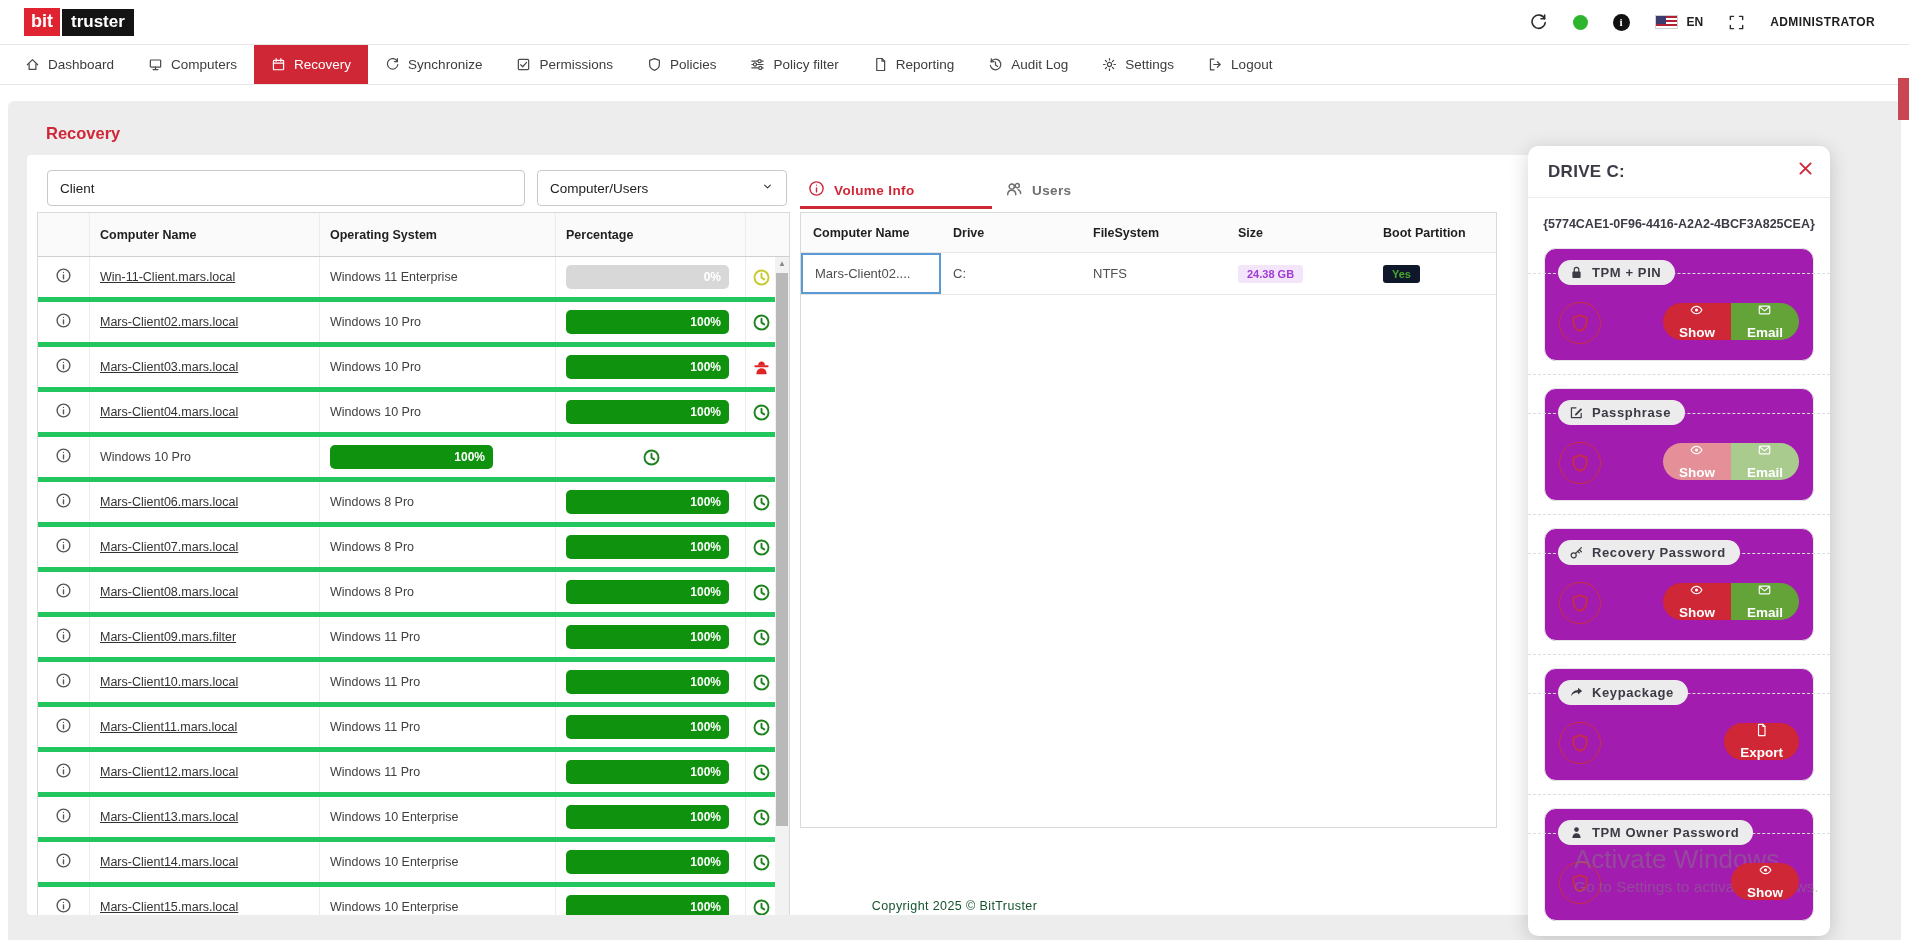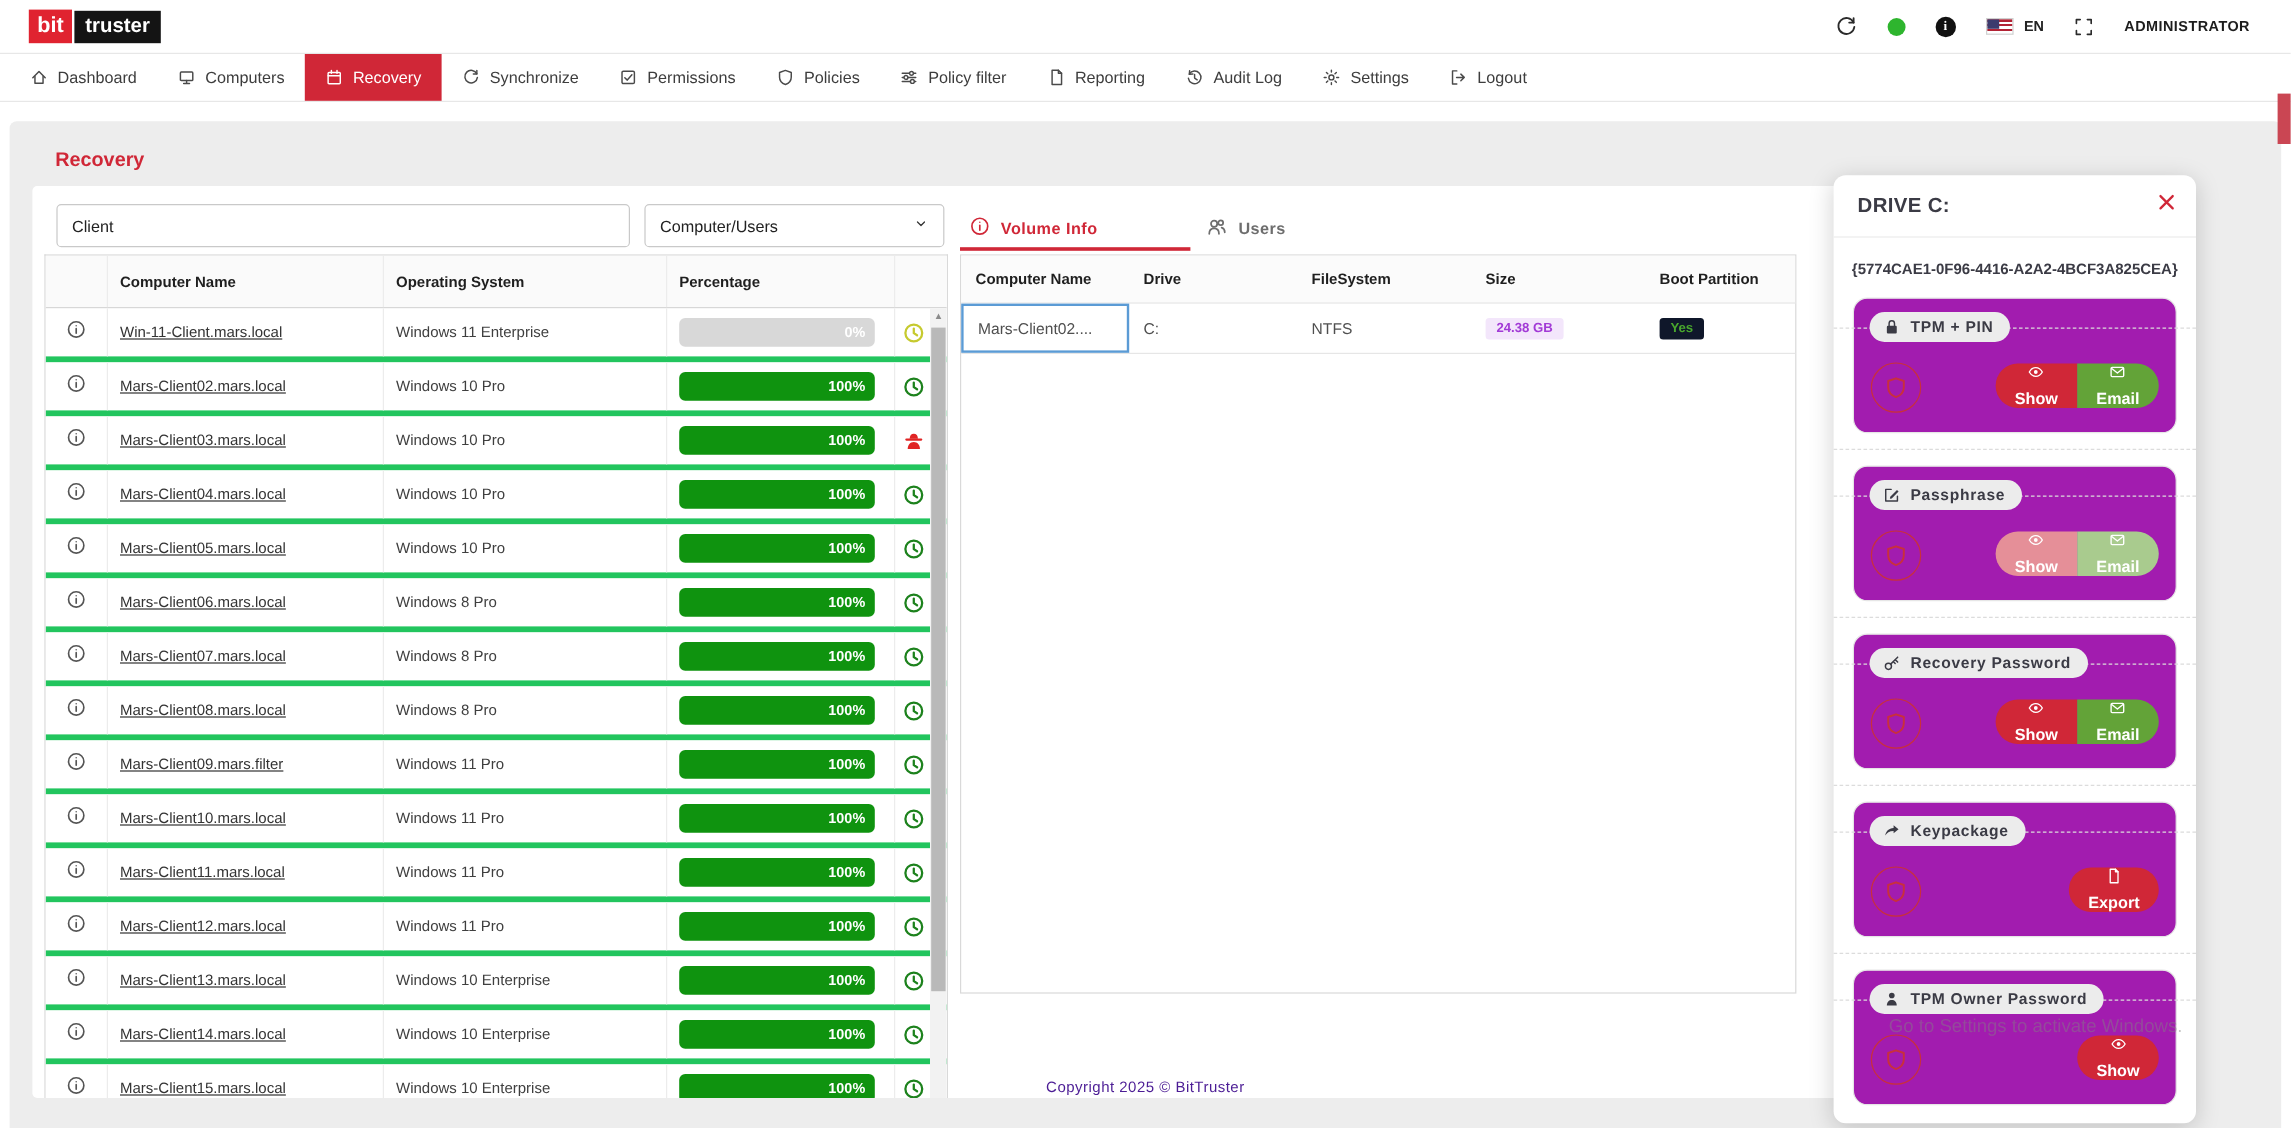--- a/index.html
+++ b/index.html
@@ -117,21 +117,21 @@
   .btn.red { background:var(--red); } .btn.green { background:var(--green); }
   .btn.red.disabled { background:#e58f98; } .btn.green.disabled { background:#a9cb8e; }
   .btn.single { border-radius:19px; }
   .btn.first { border-radius:19px 0 0 19px; }
   .btn.last { border-radius:0 19px 19px 0; }
   .watermark { position:absolute; left:46px; top:698px; z-index:2; pointer-events:none; }
   .watermark .w1 { font-size:26px; color:rgba(130,130,130,.45); }
   .watermark .w2 { font-size:15.5px; color:rgba(130,130,130,.45); margin-top:3px; }
   
   .footer { position:absolute; left:0; top:899px; width:100%; text-align:center;
-    font-size:12.5px; color:#4c1d95; letter-spacing:.4px; }
+    font-size:12.5px; color:#14532d; letter-spacing:.4px; }
   .page-scroll-thumb { position:absolute; right:0; top:78px; width:11px; height:42px; background:#ca4653; z-index:9; }
 </style>
 </head>
 <body>
 
 <div class="topbar">
   <div class="logo">
     <span class="bit">bit</span>
     <span class="truster">truster</span>
   </div>
@@ -416,23 +416,20 @@
       </div>
       <div class="crow">
         <div class="ccell center">
           <span style="color:#555"><svg width="17" height="17" viewBox="0 0 16 16" fill="none" stroke="currentColor" stroke-width="1.3" stroke-linecap="round" stroke-linejoin="round" style="">
               <circle cx="8" cy="8" r="6"></circle>
               <path d="M8 7.4 V11"></path>
               <circle cx="8" cy="5.1" r="0.6" fill="currentColor" stroke="none"></circle>
             </svg></span>
         </div>
         <div class="ccell">
-          <a class="comp-link">Mars-Client05.mars.local</a>
-        </div>
-        <div class="ccell">
           <span class="os-text">Windows 10 Pro</span>
         </div>
         <div class="ccell">
           <div class="pbar">
             <span>100%</span>
           </div>
         </div>
         <div class="ccell center" style="padding:0 4px">
           <span style="color:#1d821d;display:inline-flex">
             <svg width="19" height="19" viewBox="0 0 16 16" fill="none" stroke="currentColor" stroke-width="1.6" stroke-linecap="round" stroke-linejoin="round" style="">
@@ -925,18 +922,19 @@
                 <path d="M1.8 8 C3.4 5.1 5.6 3.8 8 3.8 C10.4 3.8 12.6 5.1 14.2 8 C12.6 10.9 10.4 12.2 8 12.2 C5.6 12.2 3.4 10.9 1.8 8 Z"></path>
                 <circle cx="8" cy="8" r="1.8" fill="currentColor" stroke="none"></circle>
               </svg>
               <span>Show</span>
             </div>
           </div>
         </div>
       </div>
     </div>
   <div class="watermark">
+    <div class="w1">Activate Windows</div>
     <div class="w2">Go to Settings to activate Windows.</div>
   </div>
 </div>
 
 <div class="footer">Copyright 2025 © BitTruster</div>
 <div class="page-scroll-thumb"></div>
 
 </body></html>

